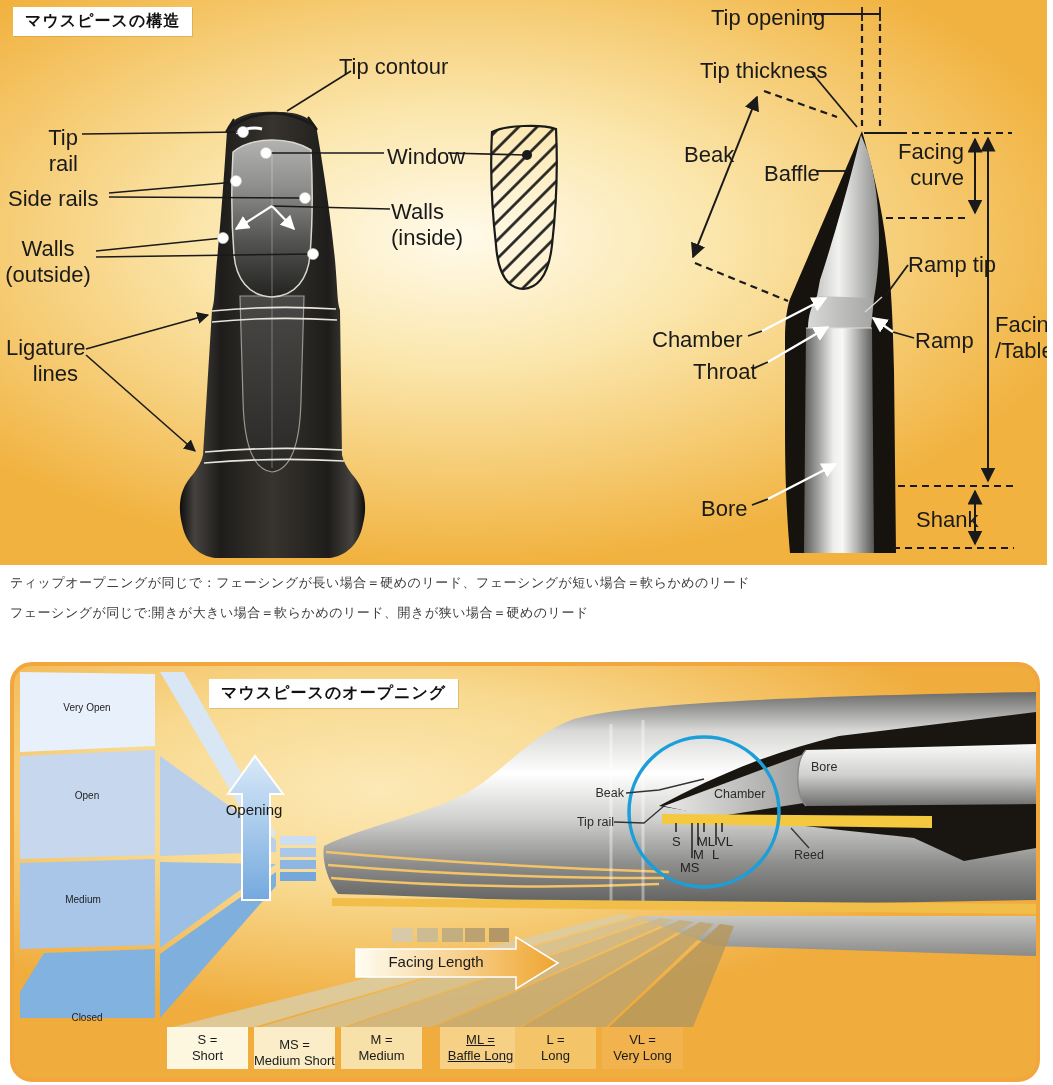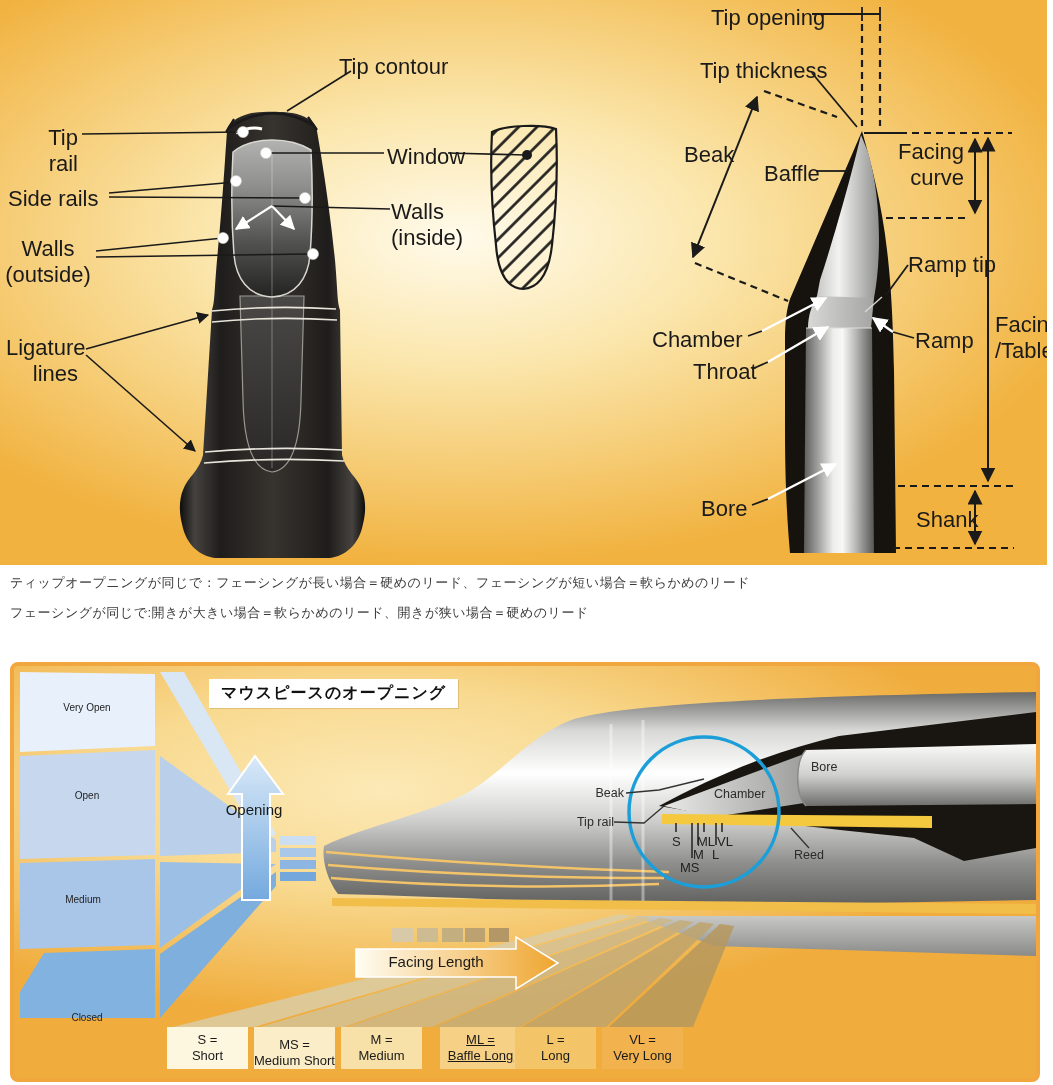--- a/index.html
+++ b/index.html
@@ -1,21 +1,21 @@
 <!DOCTYPE html>
 <html><head>
 <meta charset="utf-8">
 <style>
   html,body{margin:0;padding:0;background:#fff;}
   body{width:1053px;height:1085px;position:relative;font-family:"Liberation Sans","DejaVu Sans",sans-serif;}
   .panel{position:absolute;overflow:hidden;}
   #top-panel{left:0;top:0;width:1047px;height:565px;
     background:radial-gradient(ellipse 62% 58% at 44% 42%, #FFFAEA 0%, #FBE7AE 38%, #F6CE79 68%, #F1B23F 100%);}
   #bottom-panel{left:10px;top:662px;width:1030px;height:420px;box-sizing:border-box;
-    border:4px solid #F1A73D;border-radius:8px;
+    border:4px solid #F1A73D;border-radius:22px;
     background:radial-gradient(ellipse 60% 55% at 36% 30%, #FCE9B6 0%, #F8D98F 45%, #F0AC3C 100%);}
   svg{position:absolute;left:0;top:0;}
   .lbl{position:absolute;font-size:22px;line-height:1.16;color:#1a1a1a;white-space:pre-line;}
   .xs{font-size:12.5px;color:#2c2c2c;}
   .ctr{text-align:center;}
   .rgt{text-align:right;}
   .jbox{position:absolute;background:#fff;color:#111;font-size:16px;font-weight:600;
     padding:4px 12px;box-shadow:1px 1px 0 rgba(150,110,30,.25);letter-spacing:1px;}
   .note{position:absolute;left:10px;font-size:13px;color:#3b3b3b;letter-spacing:.5px;}
   .legend-box{position:absolute;top:361px;width:81px;height:42px;display:flex;flex-direction:column;
@@ -160,20 +160,21 @@
     </g>
 
     <g stroke="#ffffff" stroke-width="2.4">
       <line x1="762" y1="331" x2="826" y2="298" marker-end="url(#mw)"></line>
       <line x1="768" y1="362" x2="828" y2="327" marker-end="url(#mw)"></line>
       <line x1="768" y1="499" x2="836" y2="464" marker-end="url(#mw)"></line>
       <line x1="893" y1="332" x2="873" y2="318" marker-end="url(#mw)"></line>
     </g>
   </svg>
 
+  <div class="jbox" style="left:13px;top:7px;">マウスピースの構造</div>
   <div class="lbl" style="left:339px;top:54px;">Tip contour</div>
   <div class="lbl rgt" style="left:14px;top:125px;width:64px;">Tip rail</div>
   <div class="lbl" style="left:8px;top:186px;">Side rails</div>
   <div class="lbl ctr" style="left:2px;top:236px;width:92px;">Walls
 (outside)</div>
   <div class="lbl rgt" style="left:6px;top:335px;width:72px;">Ligature
 lines</div>
   <div class="lbl" style="left:387px;top:144px;">Window</div>
   <div class="lbl" style="left:391px;top:199px;">Walls
 (inside)</div>

